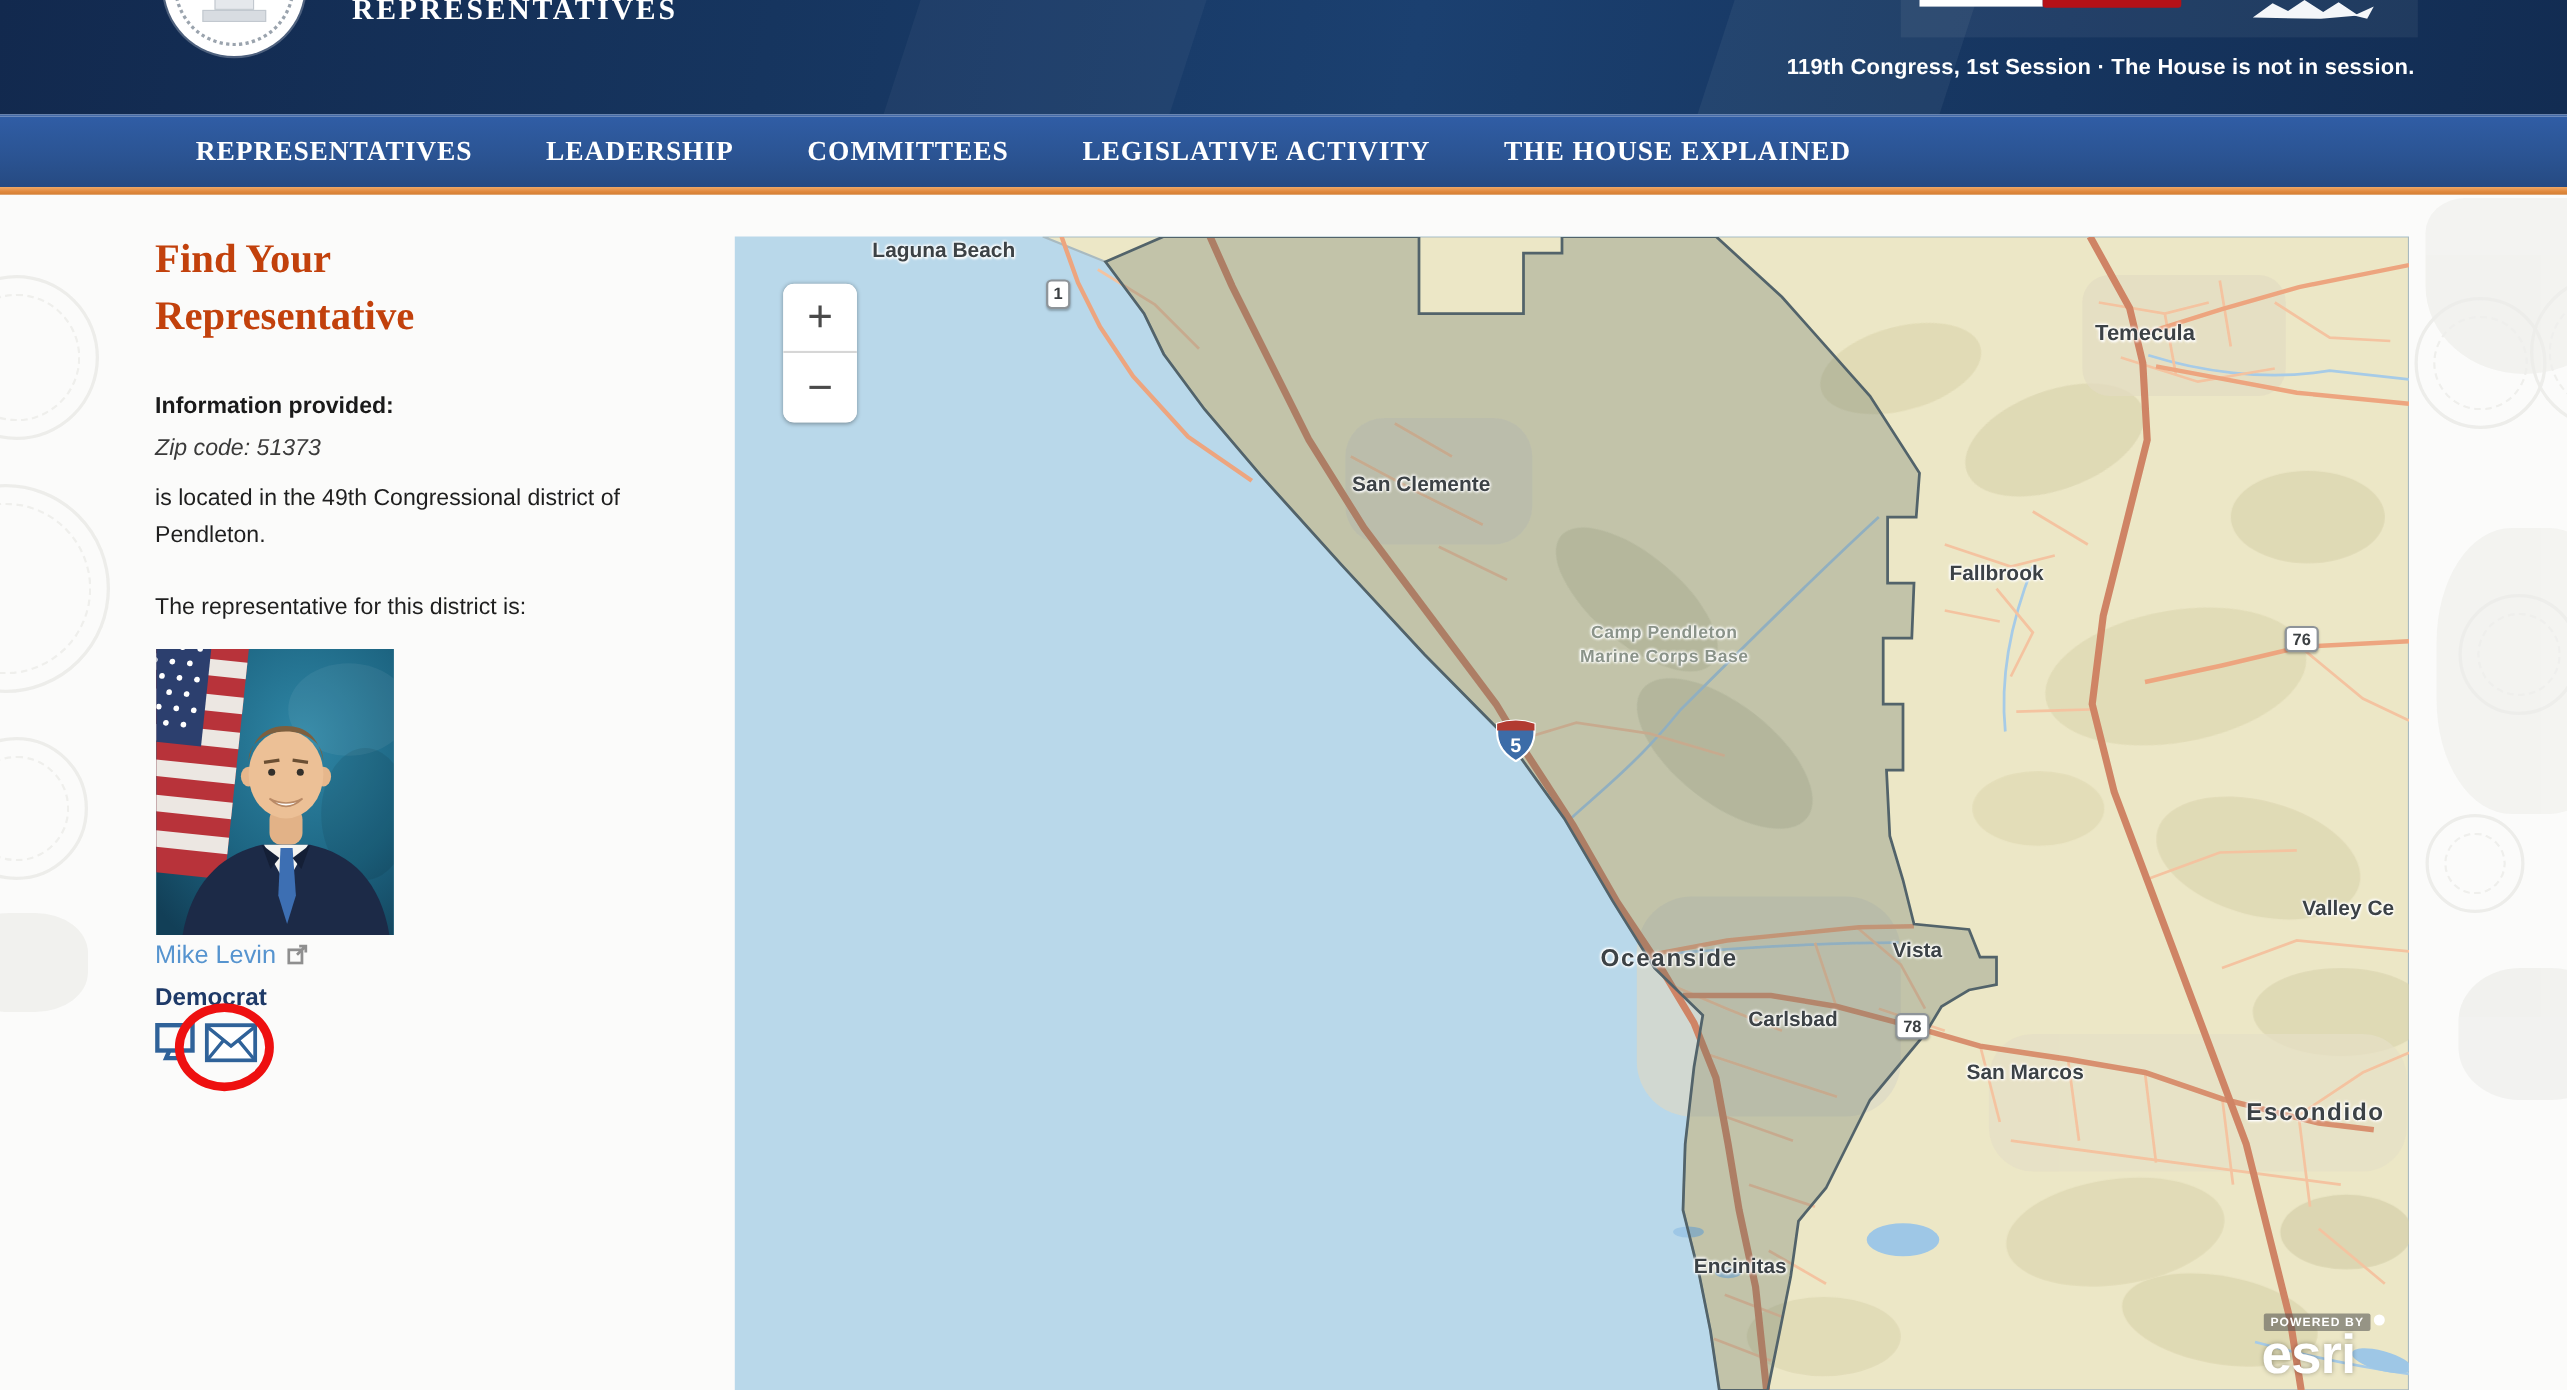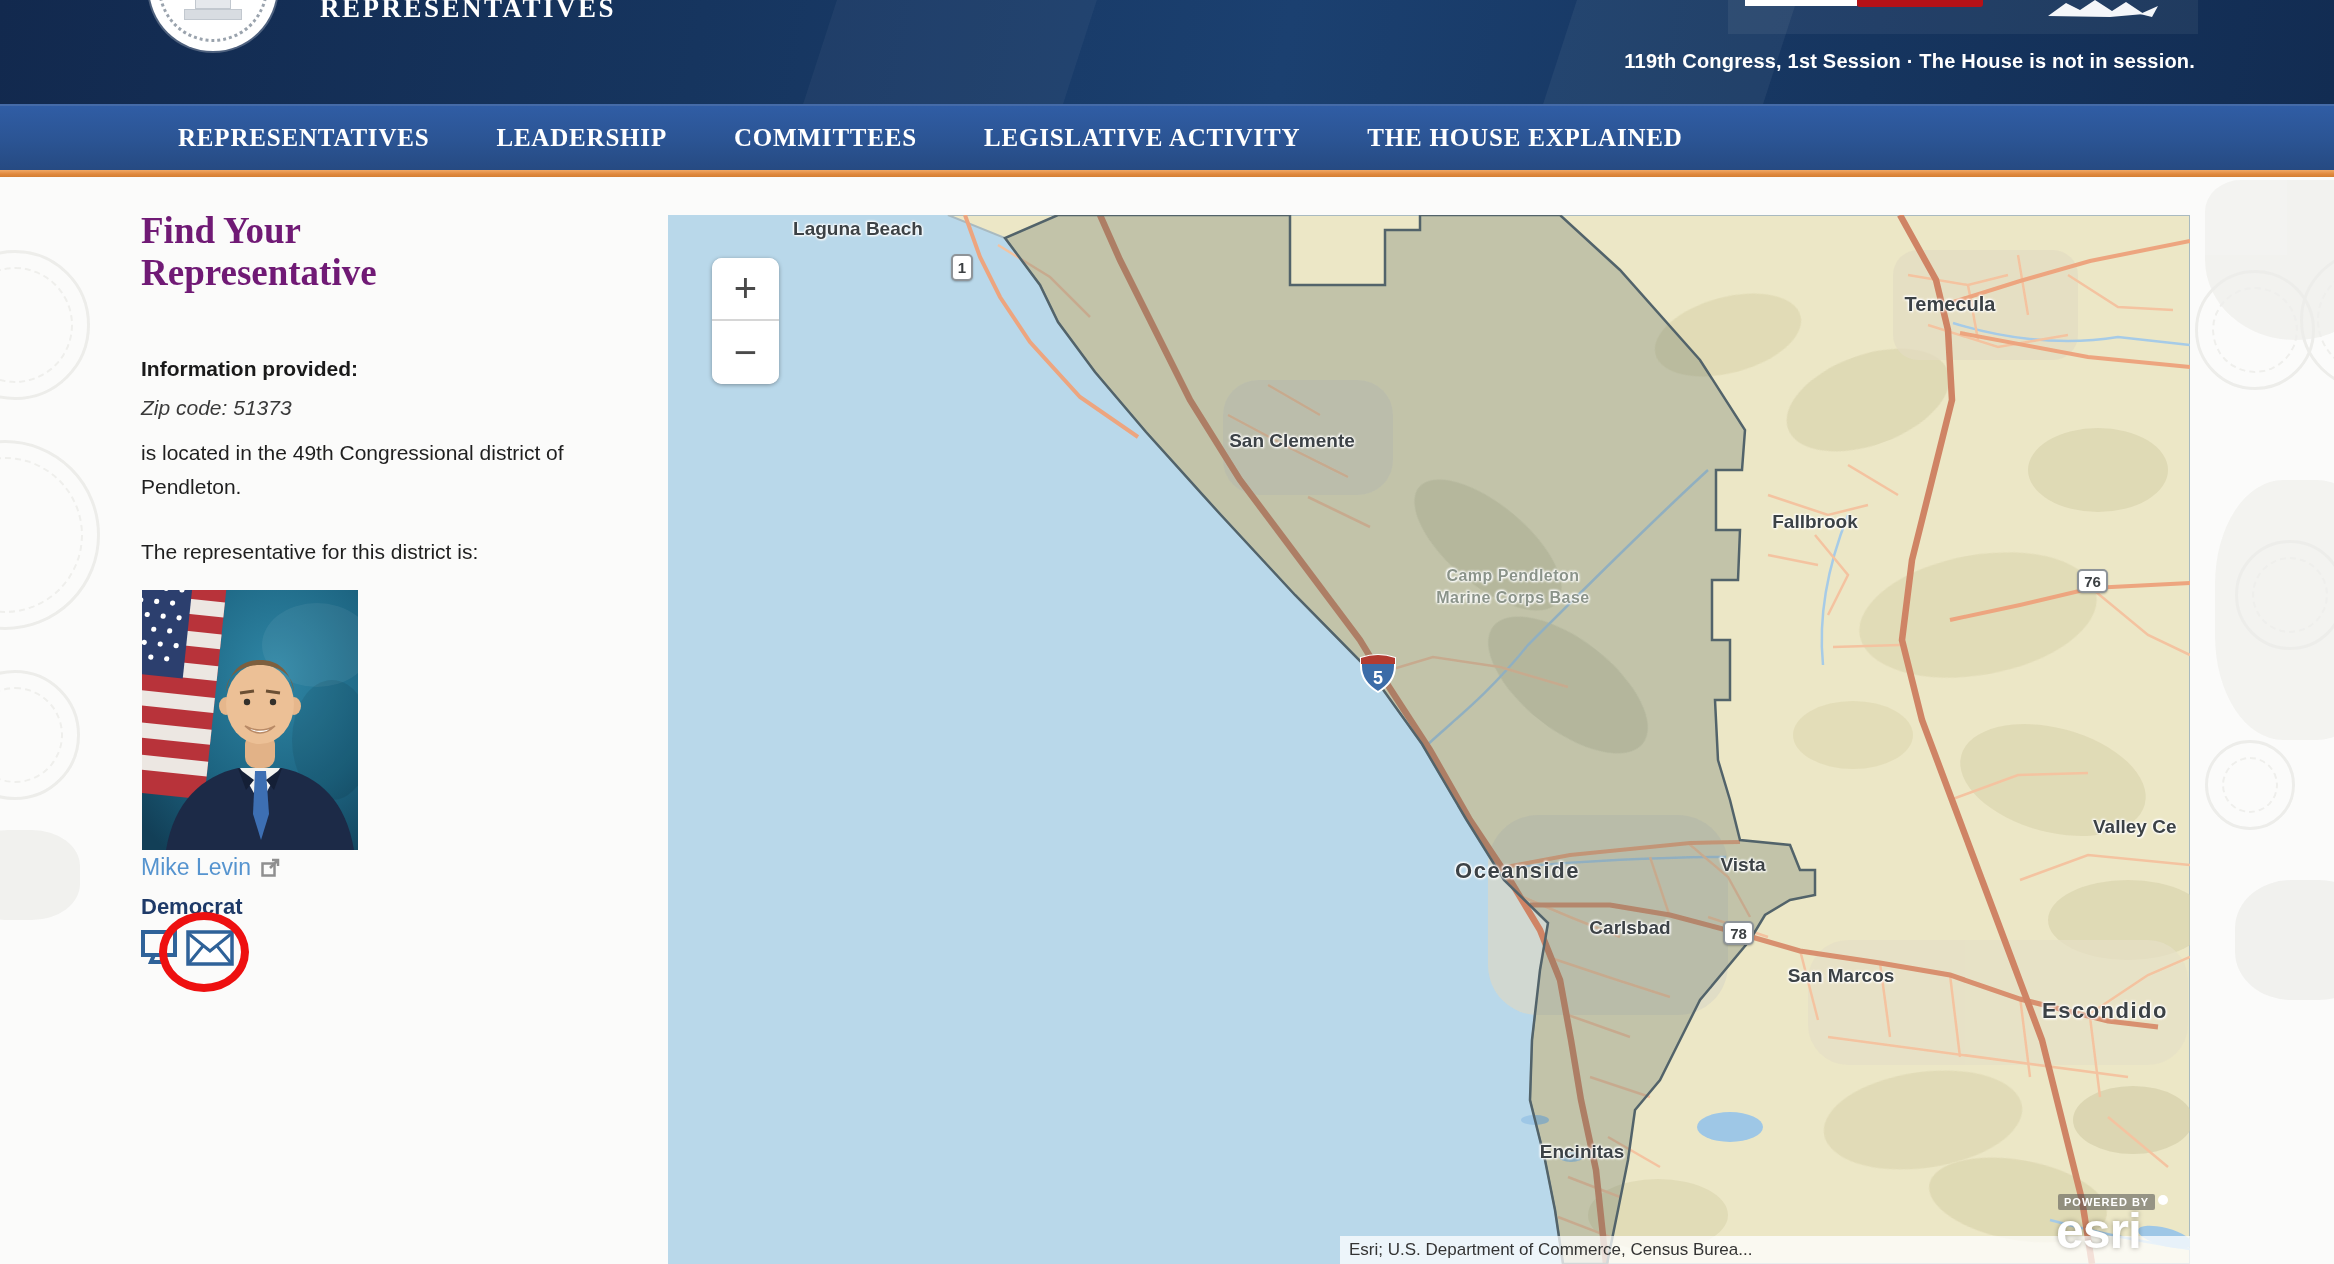--- a/index.html
+++ b/index.html
@@ -33,22 +33,22 @@
   .nav-underline { position:absolute; left:0; top:170px; width:2334px; height:7px;
                    background:linear-gradient(#f0a866,#e0883c 60%,#d37f35); }
 
   
   .wm { position:absolute; opacity:0.85; pointer-events:none; }
   .wm .ring { position:absolute; border-radius:50%; border:3px solid #ebebe8; }
   .wm .ring .inner { position:absolute; inset:14px; border:2px dashed #ededea; border-radius:50%; }
   .wm .blob { position:absolute; border-radius:40%; background:#f0f0ed; }
 
   
-  .page-title { position:absolute; left:141px; top:210px; width:330px; color:#701a75;
-                font-family:"Liberation Serif", serif; font-weight:bold; font-size:37px; line-height:42px; }
+  .page-title { position:absolute; left:141px; top:210px; width:330px; color:#c2410c;
+                font-family:"Liberation Serif", serif; font-weight:bold; font-size:37px; line-height:52px; }
   .info-label { position:absolute; left:141px; top:357px; font-size:21px; font-weight:bold; color:#1a1a1a; }
   .zip-line   { position:absolute; left:141px; top:396px; font-size:21px; font-style:italic; color:#3a3a3a; }
   .district-line { position:absolute; left:141px; top:436px; width:425px; font-size:21px; line-height:34px; color:#1f1f1f; }
   .rep-intro  { position:absolute; left:141px; top:540px; font-size:21px; color:#1f1f1f; }
   .rep-photo  { position:absolute; left:142px; top:590px; width:216px; height:260px; overflow:hidden; background:#1d6582; }
   .rep-name-row { position:absolute; left:141px; top:854px; display:flex; align-items:center; gap:10px; }
   .rep-name   { font-size:23px; color:#5694cf; cursor:pointer; }
   .rep-party  { position:absolute; left:141px; top:894px; font-size:22px; font-weight:bold; color:#1e3a68; }
   .contact-icons { position:absolute; left:141px; top:930px; display:flex; align-items:flex-start; gap:7px; }
   .annotation { position:absolute; left:159px; top:912px; width:90px; height:80px; border:8px solid #ee1010;
@@ -366,21 +366,20 @@
         <path d="M2,7 Q19,1 36,7 L36,13 L2,13 Z" fill="#b23b31"></path>
         <text x="19" y="33" text-anchor="middle" font-family="Liberation Sans, sans-serif" font-size="18" font-weight="bold" fill="#ffffff">5</text>
       </svg>
     </div>
 
     <div class="zoomctl">
       <button class="zbtn top">+</button>
       <button class="zbtn">−</button>
     </div>
 
-    <div class="attr-bar">Esri; U.S. Department of Commerce, Census Burea...</div>
     <div class="esri-block">
       <span class="powered-pill">POWERED BY</span>
       <span class="powered-dot"></span>
       <span class="esri-word">esri</span>
     </div>
   </div>
 
 </div>
 
 </body></html>

